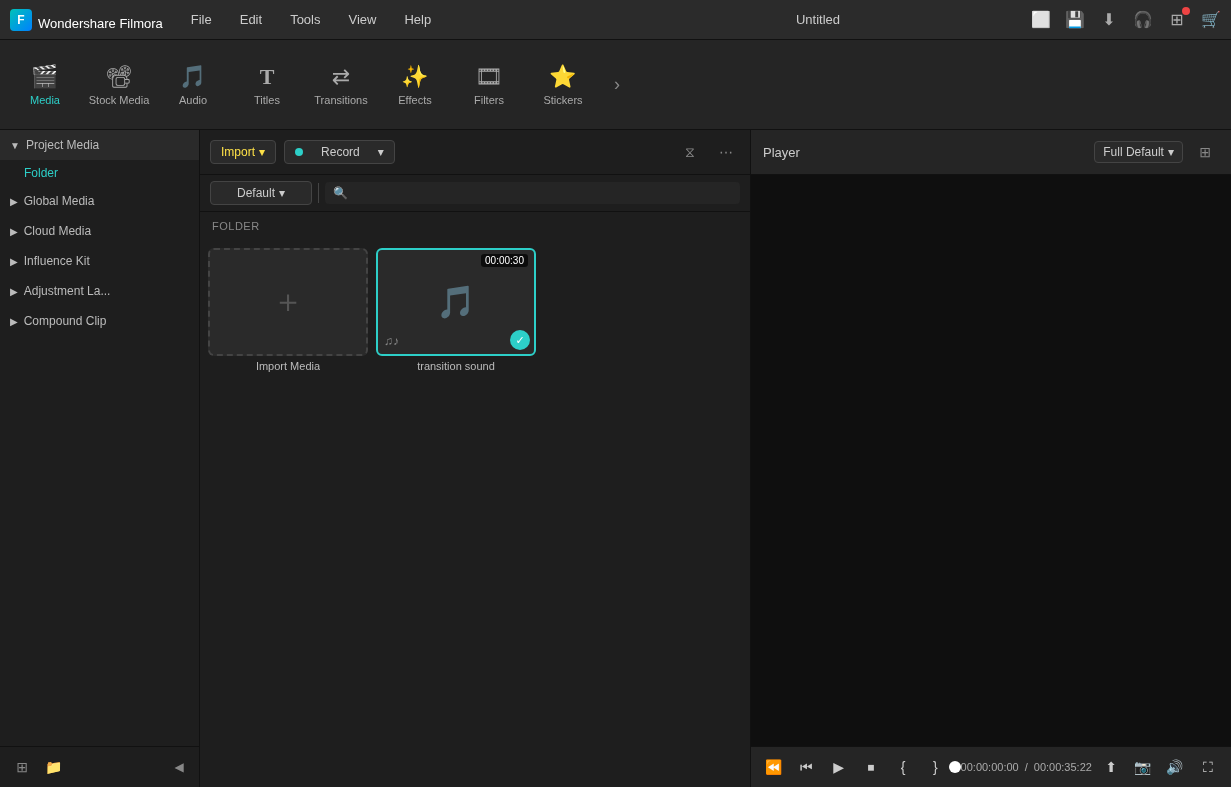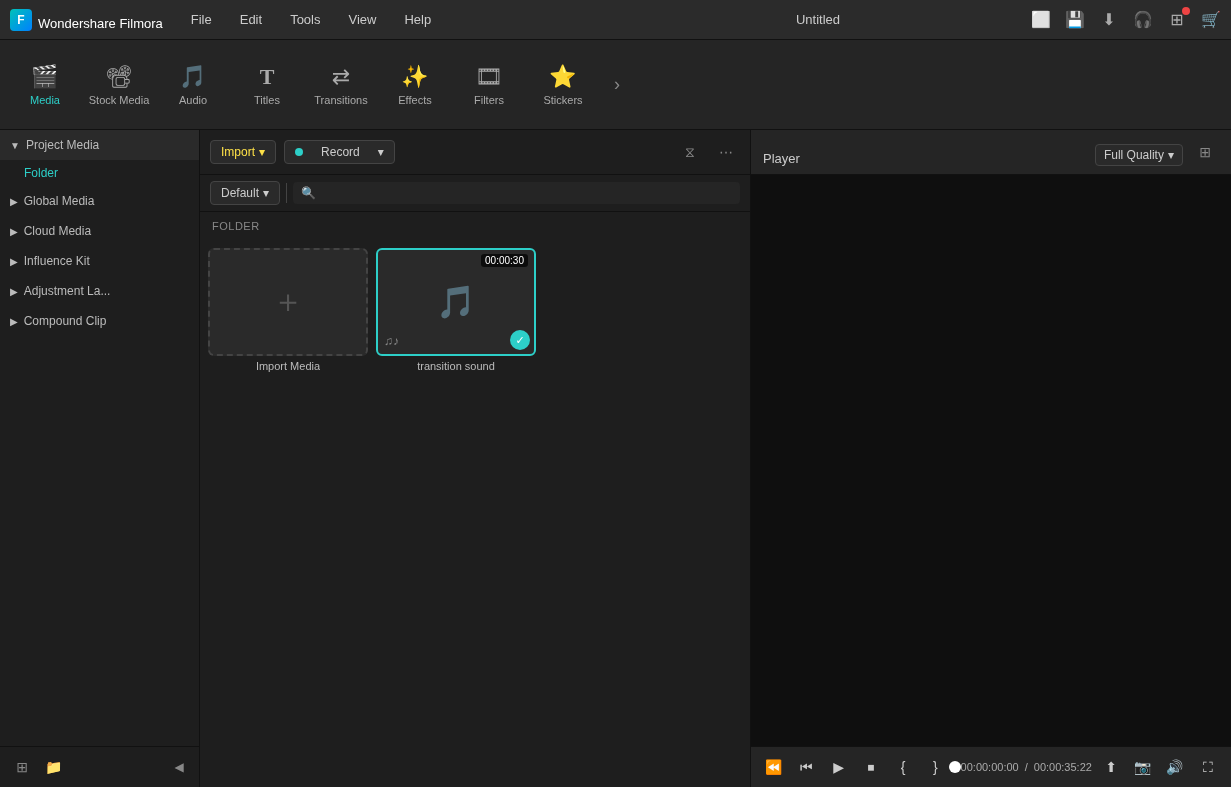--- a/index.html
+++ b/index.html
@@ -238,21 +238,21 @@
       gap: 6px;
       border-bottom: 1px solid #111;
     }
     .default-btn {
       display: flex;
       align-items: center;
       gap: 4px;
       background: #2a2a2a;
       border: 1px solid #444;
       border-radius: 4px;
-      padding: 4px 10px;
+      padding: 4px 26px;
       color: #ccc;
       cursor: pointer;
       font-size: 12px;
     }
     .divider-v { width: 1px; height: 20px; background: #444; }
     .search-wrapper {
       flex: 1;
       display: flex;
       align-items: center;
       gap: 6px;
@@ -350,21 +350,21 @@
 
     
     .right-panel {
       width: 480px;
       background: #1a1a1a;
       display: flex;
       flex-direction: column;
     }
     .preview-header {
       display: flex;
-      align-items: flex-end;
+      align-items: center;
       padding: 8px 12px;
       background: #252525;
       border-bottom: 1px solid #111;
       gap: 8px;
     }
     .preview-label {
       color: #ccc;
       font-size: 13px;
     }
     .quality-select {
@@ -578,21 +578,21 @@
         <span class="media-name">transition sound</span>
       </div>
     </div>
   </div>
 
   <div class="right-panel">
     <div class="preview-header">
       <span class="preview-label">Player</span>
       <div class="spacer"></div>
       <div class="quality-select">
-        <span>Full Quality</span>
+        <span>Full Default</span>
         <span>▾</span>
       </div>
       <div class="filter-icon" style="color:#888;">⊞</div>
     </div>
     <div class="preview-screen">
     </div>
     <div class="preview-controls">
       <div class="playback-btn">⏪</div>
       <div class="playback-btn">⏮</div>
       <div class="playback-btn">▶</div>

